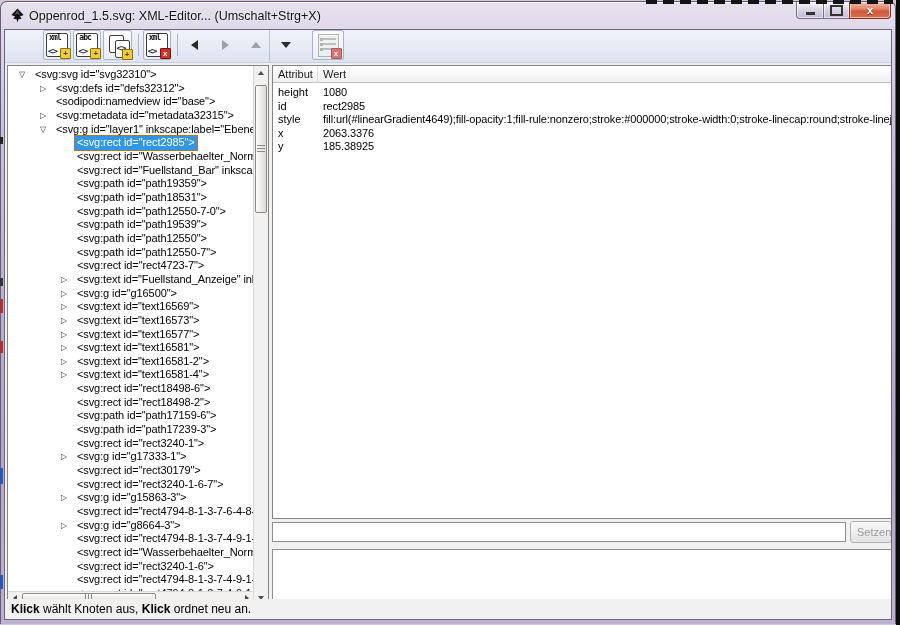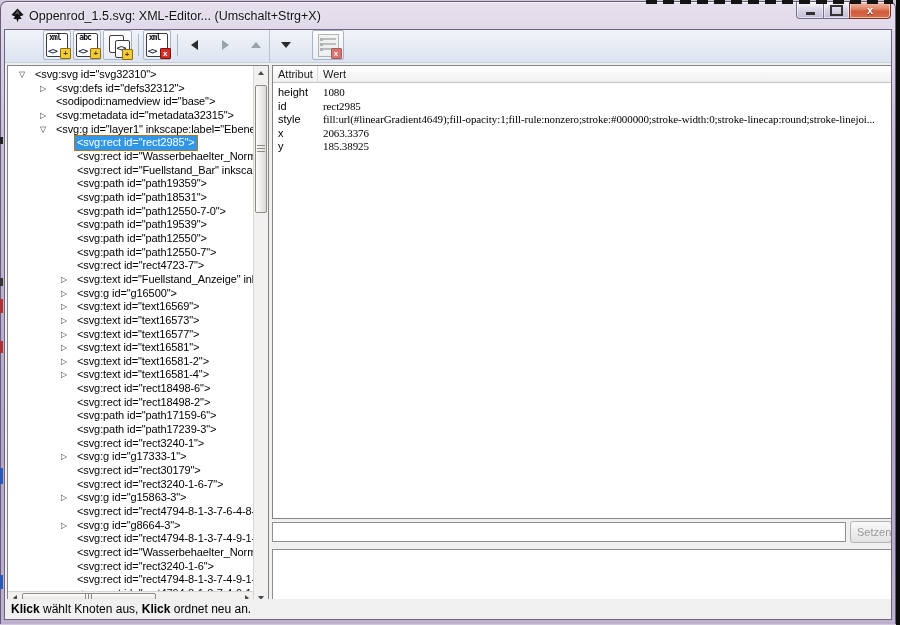--- a/index.html
+++ b/index.html
@@ -103,21 +103,21 @@
   
   .attr-panel{position:absolute;left:267px;top:2px;width:620px;height:452px;border:1px solid #848484;background:#fff;overflow:hidden;}
   .attr-head{display:flex;height:17px;}
   .hcell{background:linear-gradient(#ffffff,#f0f0f0);border-bottom:1px solid #c4c4c4;border-right:1px solid #dcdcdc;
        font-size:11px;color:#1a1a1a;padding:2px 0 0 5px;box-sizing:border-box;}
   .hcell.name{width:45px;flex:none;}
   .hcell.value{flex:1;border-right:none;}
   .attr-rows{padding-top:3px;}
   .arow{display:flex;height:13.5px;line-height:13.5px;font-size:11px;color:#000;}
   .aname{width:45px;flex:none;padding-left:5px;box-sizing:border-box;}
-  .aval{flex:1;padding-left:5px;white-space:nowrap;overflow:hidden;letter-spacing:-0.1px;font-family:Liberation Serif, serif;}
+  .aval{flex:1;padding-left:5px;white-space:nowrap;overflow:hidden;letter-spacing:-0.1px;}
 
   
   .value-row{position:absolute;left:267px;top:458px;width:620px;height:22px;display:flex;align-items:center;}
   .value-input{flex:1;height:18px;border:1px solid #8e8e8e;background:#fff;font-size:11px;padding:0 3px;outline:none;
        font-family:"Liberation Sans",sans-serif;}
   .set-btn{width:42px;height:22px;margin-left:4px;border:1px solid #b2b2b2;border-radius:3px;color:#9a9a9a;
        background:linear-gradient(#f9f9f9,#e2e2e2);font-size:11px;font-family:"Liberation Sans",sans-serif;}
   .node-text{position:absolute;left:267px;top:486px;width:618px;height:51px;border:1px solid #8e8e8e;background:#fff;
        resize:none;outline:none;font-family:"Liberation Sans",sans-serif;font-size:11px;}
 

